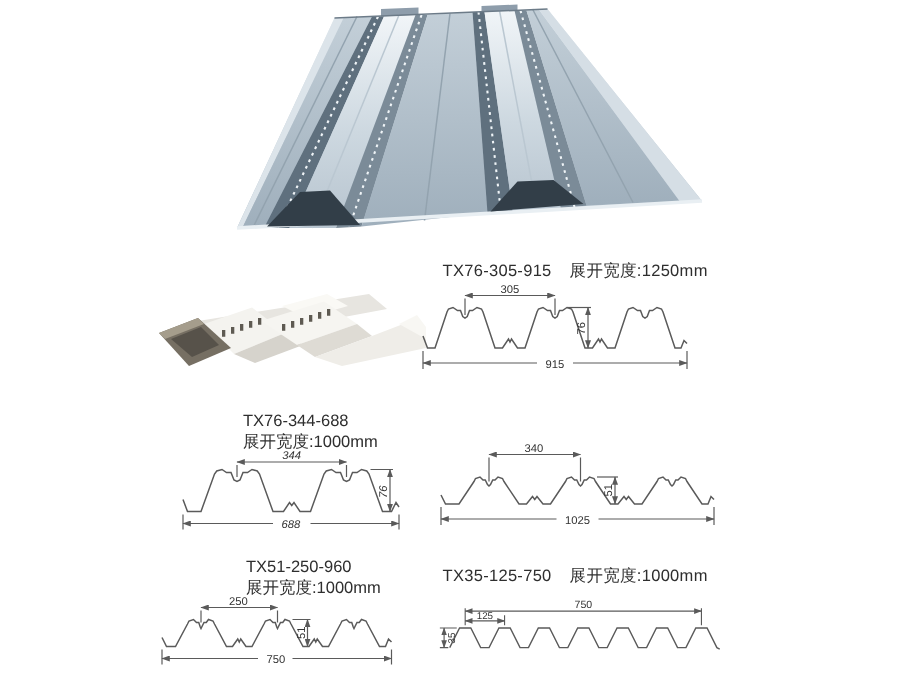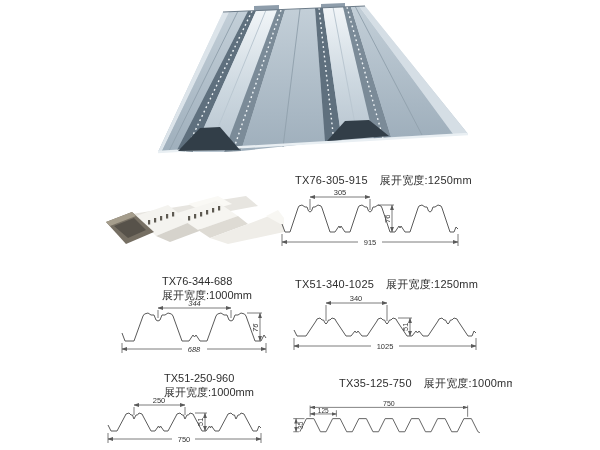--- a/index.html
+++ b/index.html
@@ -161,23 +161,20 @@
           <line x1="146" y1="44" x2="146" y2="54"></line>
         <line x1="2" y1="50" x2="146" y2="50" marker-start="url(#ar2)" marker-end="url(#ar2)"></line>
       </g>
       <rect x="62" y="44" width="25" height="11" fill="#ffffff"></rect>
       <text class="dimtxt" x="74.5" y="7" text-anchor="middle">344</text>
       <text class="dimtxt" x="138" y="33" transform="rotate(-90 138 33)">76</text>
       <text class="dimtxt" x="74" y="53" text-anchor="middle">688</text>
     </svg>
   </div>
 
-  <div class="abs dg-title" style="left:295px;top:277px;">
-    <span>TX51-340-1025</span><span class="gap"></span><span>展开宽度:1250mm</span>
-  </div>
   <div class="abs" style="left:292px;top:294px;">
     <svg width="188" height="60" viewBox="0 0 188 60">
       <defs>
           <marker id="ar3" markerWidth="7" markerHeight="5" refX="6.5" refY="2.5" orient="auto-start-reverse">
             <path d="M0,0 L7,2.5 L0,5 Z" fill="#5a5a5a"></path>
           </marker>
         </defs>
       <g fill="none" stroke="#5a5a5a" stroke-width="1">
         <path d="M2,36 L5,42 L14,42 L24,27 L25,25 L28,24 L30,26 L31.5,26 L33,29 L34,30 L35,29 L36.5,26 L38,26 L40,24 L43,25 L44,27 L54,42 L59,42 L63,37 L64.5,39 L66,37 L70,42 L75,42 L85,27 L86,25 L89,24 L91,26 L92.5,26 L94,29 L95,30 L96,29 L97.5,26 L99,26 L101,24 L104,25 L105,27 L115,42 L120,42 L124,37 L125.5,39 L127,37 L131,42 L136,42 L146,27 L147,25 L150,24 L152,26 L153.5,26 L155,29 L156,30 L157,29 L158.5,26 L160,26 L162,24 L165,25 L166,27 L176,42 L180,42 L182,37 L184,39"></path>
       </g>
@@ -222,21 +219,21 @@
           <line x1="155" y1="36" x2="155" y2="46"></line>
         <line x1="2" y1="42" x2="155" y2="42" marker-start="url(#ar4)" marker-end="url(#ar4)"></line>
       </g>
       <rect x="66" y="37" width="23" height="10" fill="#ffffff"></rect>
       <text class="dimtxt" x="53" y="6" text-anchor="middle">250</text>
       <text class="dimtxt" x="97" y="29" transform="rotate(-90 97 29)">51</text>
       <text class="dimtxt" x="78" y="45" text-anchor="middle">750</text>
     </svg>
   </div>
 
-  <div class="abs dg-title" style="left:295px;top:376px;margin-left:44px;">
+  <div class="abs dg-title" style="left:295px;top:376px;">
     <span>TX35-125-750</span><span class="gap"></span><span>展开宽度:1000mm</span>
   </div>
   <div class="abs" style="left:292px;top:398px;">
     <svg width="190" height="45" viewBox="0 0 202 48">
       <defs>
           <marker id="ar5" markerWidth="7" markerHeight="5" refX="6.5" refY="2.5" orient="auto-start-reverse">
             <path d="M0,0 L7,2.5 L0,5 Z" fill="#5a5a5a"></path>
           </marker>
         </defs>
       <g fill="none" stroke="#5a5a5a" stroke-width="1">

